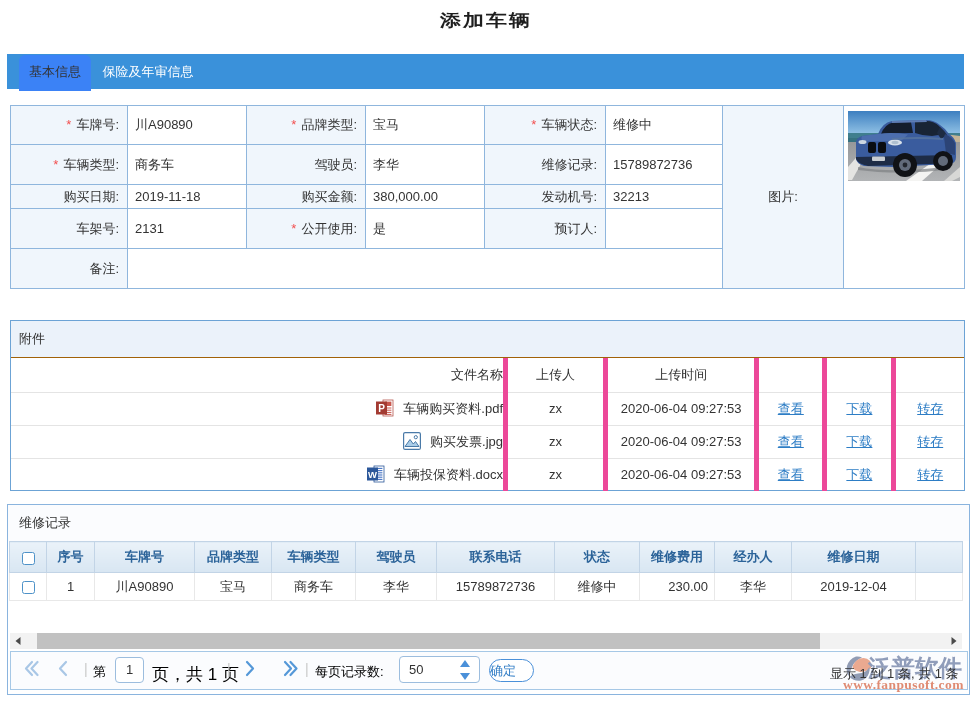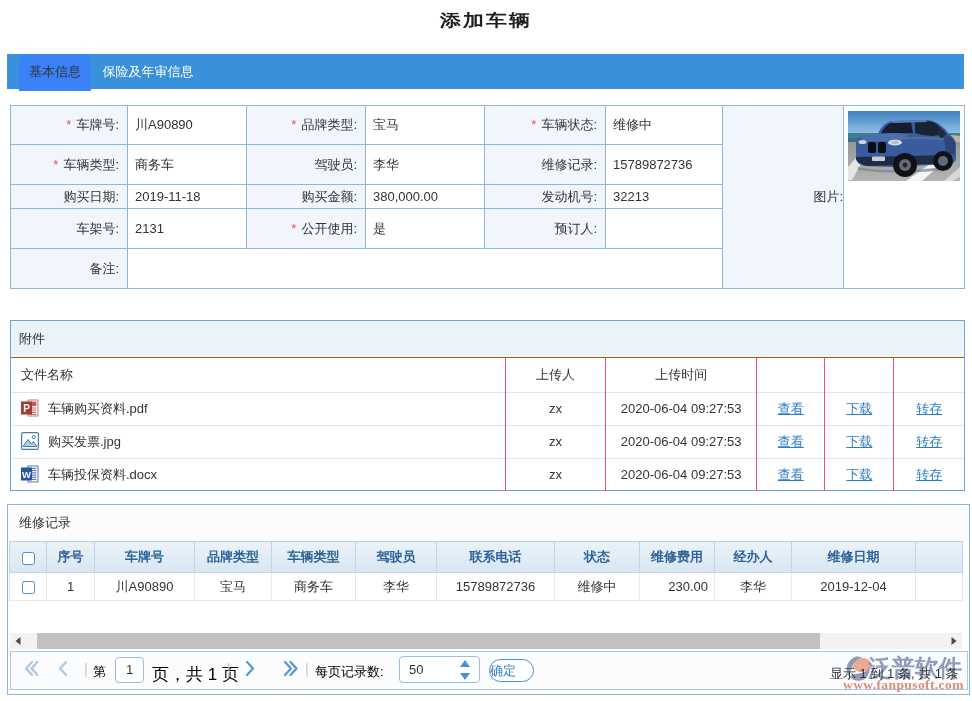--- a/index.html
+++ b/index.html
@@ -17,23 +17,23 @@
 #formtbl td { border:1px solid #8fb6dd; font-size:13px; color:#333; }
 #formtbl td.lbl { background:#f0f6fc; text-align:right; padding-right:8px; }
 #formtbl td.val { background:#fff; text-align:left; padding-left:7px; }
 .req { color:#f24f4f; margin-right:5px; font-size:13px; }
 
 .box { border:1px solid #6ca3d5; background:#fff; }
 .boxtitle { background:#ebf2fa; font-size:13px; color:#333; padding-left:8px; display:flex; align-items:center; }
 
 #att { left:10px; top:320px; width:955px; height:171px; }
 #atttbl { width:100%; border-collapse:collapse; table-layout:fixed; }
-#atttbl td { font-size:13px; color:#333; border-left:1px solid #ec4899; border-top:1px solid #e4e4e4; height:33px; }
+#atttbl td { font-size:13px; color:#333; border-left:5px solid #ec4899; border-top:1px solid #e4e4e4; height:33px; }
 #atttbl tr.hd td { height:34px; border-top:none; }
-#atttbl td:first-child { border-left:none; }
+#atttbl td:first-child { border-left:none;text-align:right; }
 .link { color:#2d7dc5; text-decoration:underline; }
 .fico { display:inline-block; width:18px; height:18px; vertical-align:-4px; margin-right:9px; }
 
 #rep { left:7px; top:504px; width:963px; height:191px; border:1px solid #8ab4de; background:#fff; }
 #reptitle { background:#fbfcfe; height:36px; font-size:13px; color:#333; display:flex; align-items:center; padding-left:11px; }
 #reptbl { border-collapse:collapse; table-layout:fixed; width:953px; margin-left:1px; }
 #reptbl th { background:linear-gradient(#eaf2f9,#d8e6f2); border:1px solid #c2d4e6; font-weight:bold; color:#2b6399; font-size:13px; height:31px; }
 #reptbl td { border:1px solid #e8e8e8; border-top:none; font-size:13px; color:#333; height:28px; text-align:center; background:#fff; }
 .cb { display:inline-block; width:13px; height:13px; border:1.5px solid #4e92c8; border-radius:2.5px; background:#fff; vertical-align:middle; }
 
@@ -69,21 +69,21 @@
         <col style="width:121px">
       </colgroup>
     <tbody>
         <tr style="height:39px">
       <td class="lbl"><span class="req">*</span>车牌号:</td>
           <td class="val">川A90890</td>
       <td class="lbl"><span class="req">*</span>品牌类型:</td>
           <td class="val">宝马</td>
       <td class="lbl"><span class="req">*</span>车辆状态:</td>
           <td class="val">维修中</td>
-      <td class="lbl" rowspan="5" style="padding-right:0">图片:</td>
+      <td class="lbl" rowspan="5" style="text-align:center;padding-right:0">图片:</td>
       <td class="val" rowspan="5" style="vertical-align:top;padding:5px 0 0 4px;">
         <svg width="112" height="70" viewBox="0 0 112 70">
           <defs>
             <linearGradient id="sky" x1="0" y1="0" x2="0" y2="1">
               <stop offset="0" stop-color="#3d7fc0"></stop>
                   <stop offset="0.75" stop-color="#8fc0e4"></stop>
                   <stop offset="1" stop-color="#d8e8f2"></stop>
             </linearGradient>
             <linearGradient id="road" x1="0" y1="0" x2="0" y2="1">
               <stop offset="0" stop-color="#96989a"></stop>

